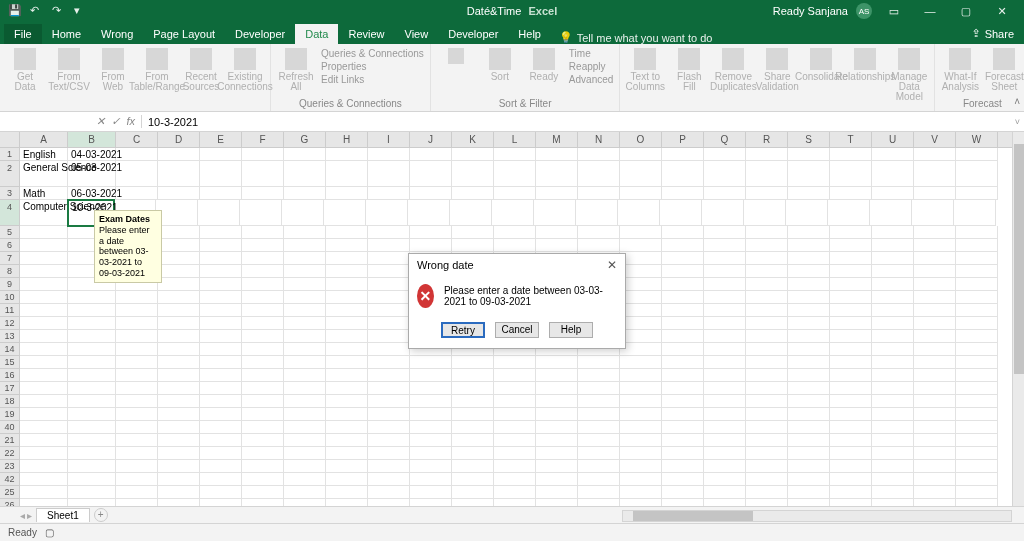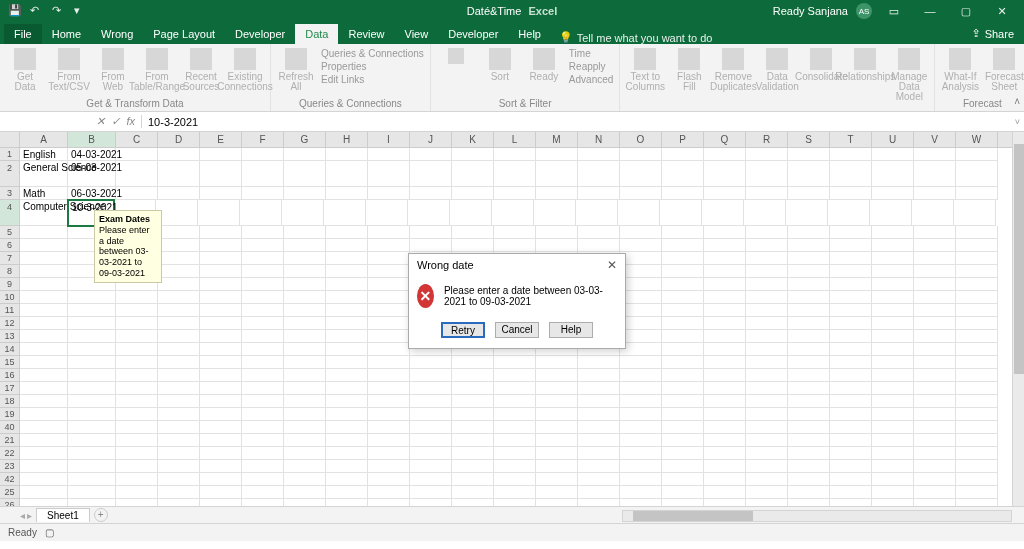--- a/index.html
+++ b/index.html
@@ -165,21 +165,20 @@
         </div>
       <div class="rbtn big disabled">
           <div class="ricon"></div>
           <span>Recent Sources</span>
         </div>
       <div class="rbtn big disabled">
           <div class="ricon"></div>
           <span>Existing Connections</span>
         </div>
     </div>
-    <div class="rgroup-label">Get &amp; Transform Data</div>
   </div>
   <div class="rgroup">
     <div class="rgroup-items">
       <div class="rbtn big disabled">
           <div class="ricon"></div>
           <span>Refresh All</span>
         </div>
       <div class="rlist">
         <span>Queries &amp; Connections</span>
         <span>Properties</span>
@@ -218,21 +217,21 @@
       <div class="rbtn big disabled">
           <div class="ricon"></div>
           <span>Flash Fill</span>
         </div>
       <div class="rbtn big disabled">
           <div class="ricon"></div>
           <span>Remove Duplicates</span>
         </div>
       <div class="rbtn big disabled">
           <div class="ricon"></div>
-          <span>Data Validation</span>
+          <span>Share Validation</span>
         </div>
       <div class="rbtn big disabled">
           <div class="ricon"></div>
           <span>Consolidate</span>
         </div>
       <div class="rbtn big disabled">
           <div class="ricon"></div>
           <span>Relationships</span>
         </div>
       <div class="rbtn big disabled">

